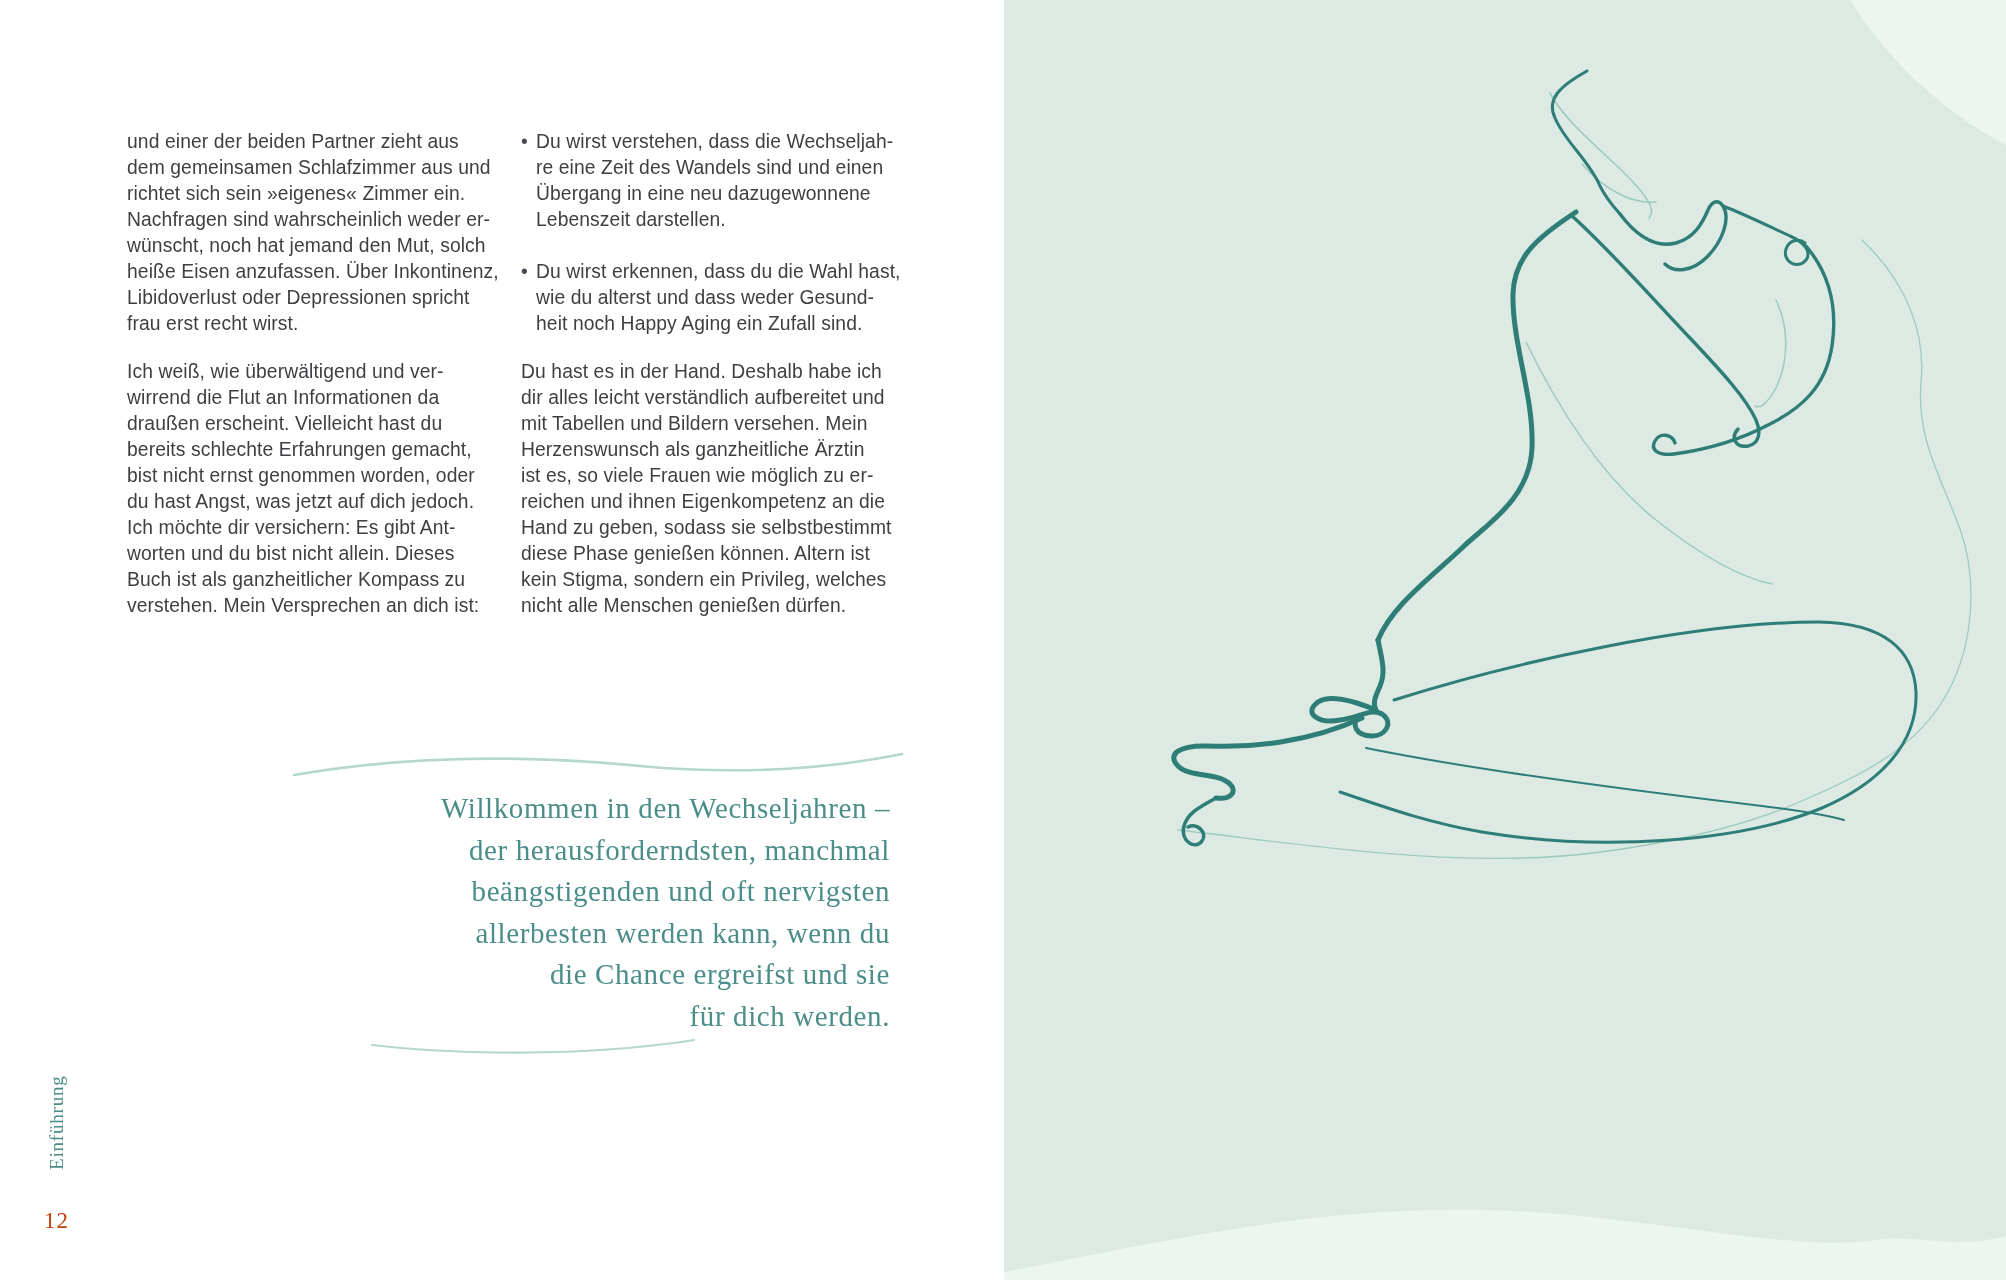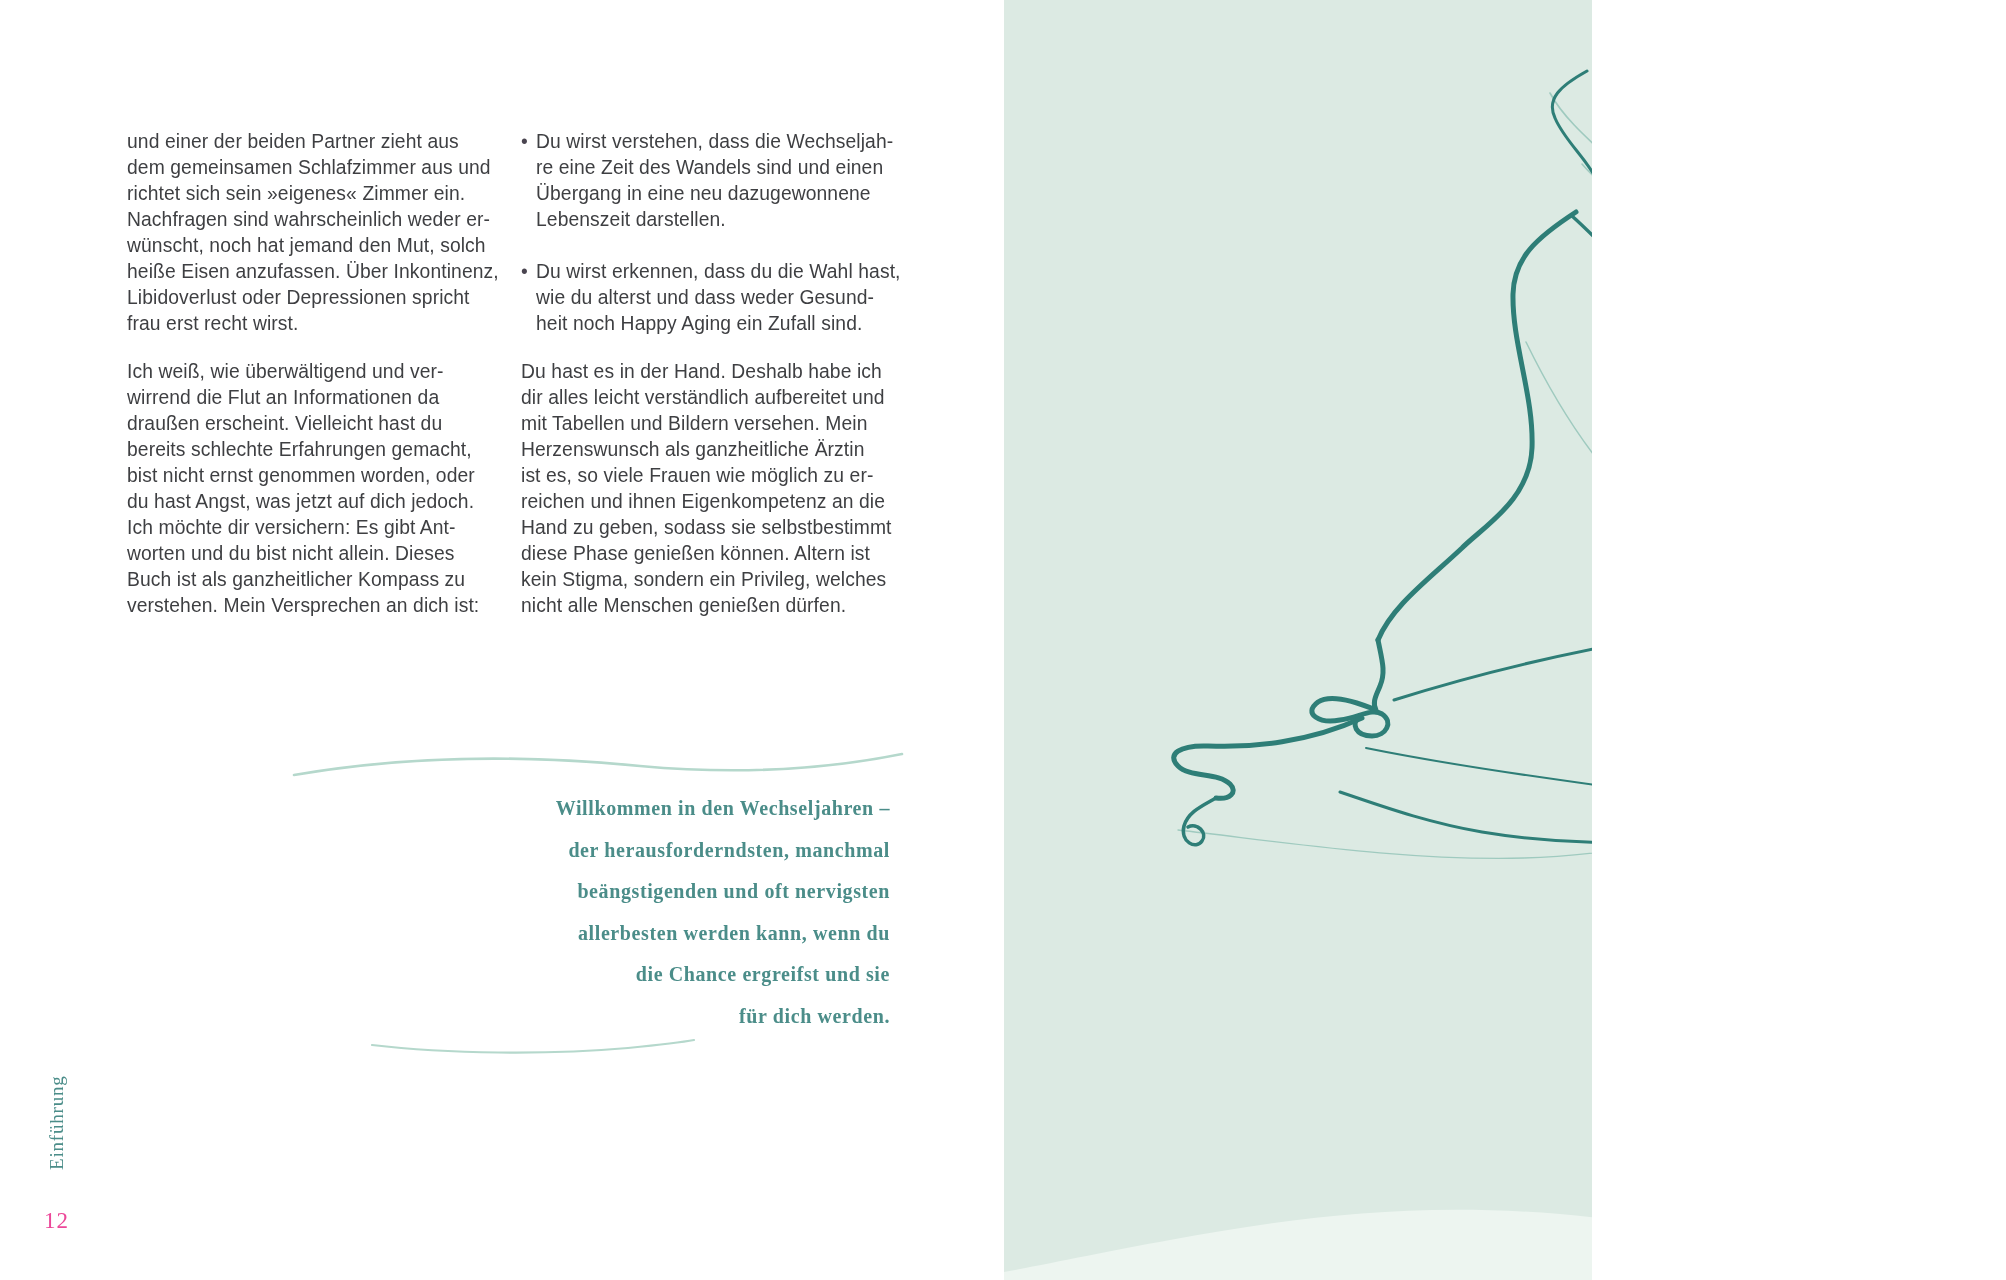--- a/index.html
+++ b/index.html
@@ -1,18 +1,18 @@
 <!DOCTYPE html>
 <html><head>
 <meta charset="utf-8">
 <style>
   html,body{margin:0;padding:0;background:#ffffff;}
   #spread{
     position:relative;
-    width:1592px;height:1280px;
+    width:2006px;height:1280px;
     background:#ffffff;
     overflow:hidden;
     font-family:"Liberation Sans", sans-serif;
   }
   
   .bodycol{
     position:absolute;
     font-size:19.3px;
     line-height:26px;
     color:#3e3f42;
@@ -24,22 +24,22 @@
   .bullet-item{display:flex;}
   .bullet-item + .bullet-item{margin-top:26px;}
   .bullet-dot{width:15px;flex:0 0 15px;color:#4a4550;}
   .tline{white-space:nowrap;}
   
   #quote{
     position:absolute;
     left:300px;top:788px;width:590px;
     text-align:right;
     font-family:"Liberation Serif", serif;
-    font-weight:700;
-    font-size:20px;
+    font-weight:400;
+    font-size:29px;
     line-height:41.5px;
     color:#4b8d89;
     letter-spacing:0.6px;
   }
   .wave-svg{position:absolute;}
   #wave-top{left:288px;top:745px;}
   #wave-bottom{left:368px;top:1033px;}
   
   #sidebar-label{
     position:absolute;
@@ -48,21 +48,21 @@
     transform:rotate(180deg);
     font-family:"Liberation Serif", serif;
     font-size:19px;
     letter-spacing:0.8px;
     color:#4b8d89;
   }
   .pagenum{
     position:absolute;
     font-family:"Liberation Serif", serif;
     font-size:23px;
-    color:#ec4899;
+    color:#c2410c;
     letter-spacing:1px;
   }
   #pagenum-left{left:44px;top:1208px;}
   #pagenum-right{left:1922px;top:1208px;}
   
   #rightpage{
     position:absolute;
     left:1004px;top:0;width:1002px;height:1280px;
   }
   #rightpage svg{display:block;}

